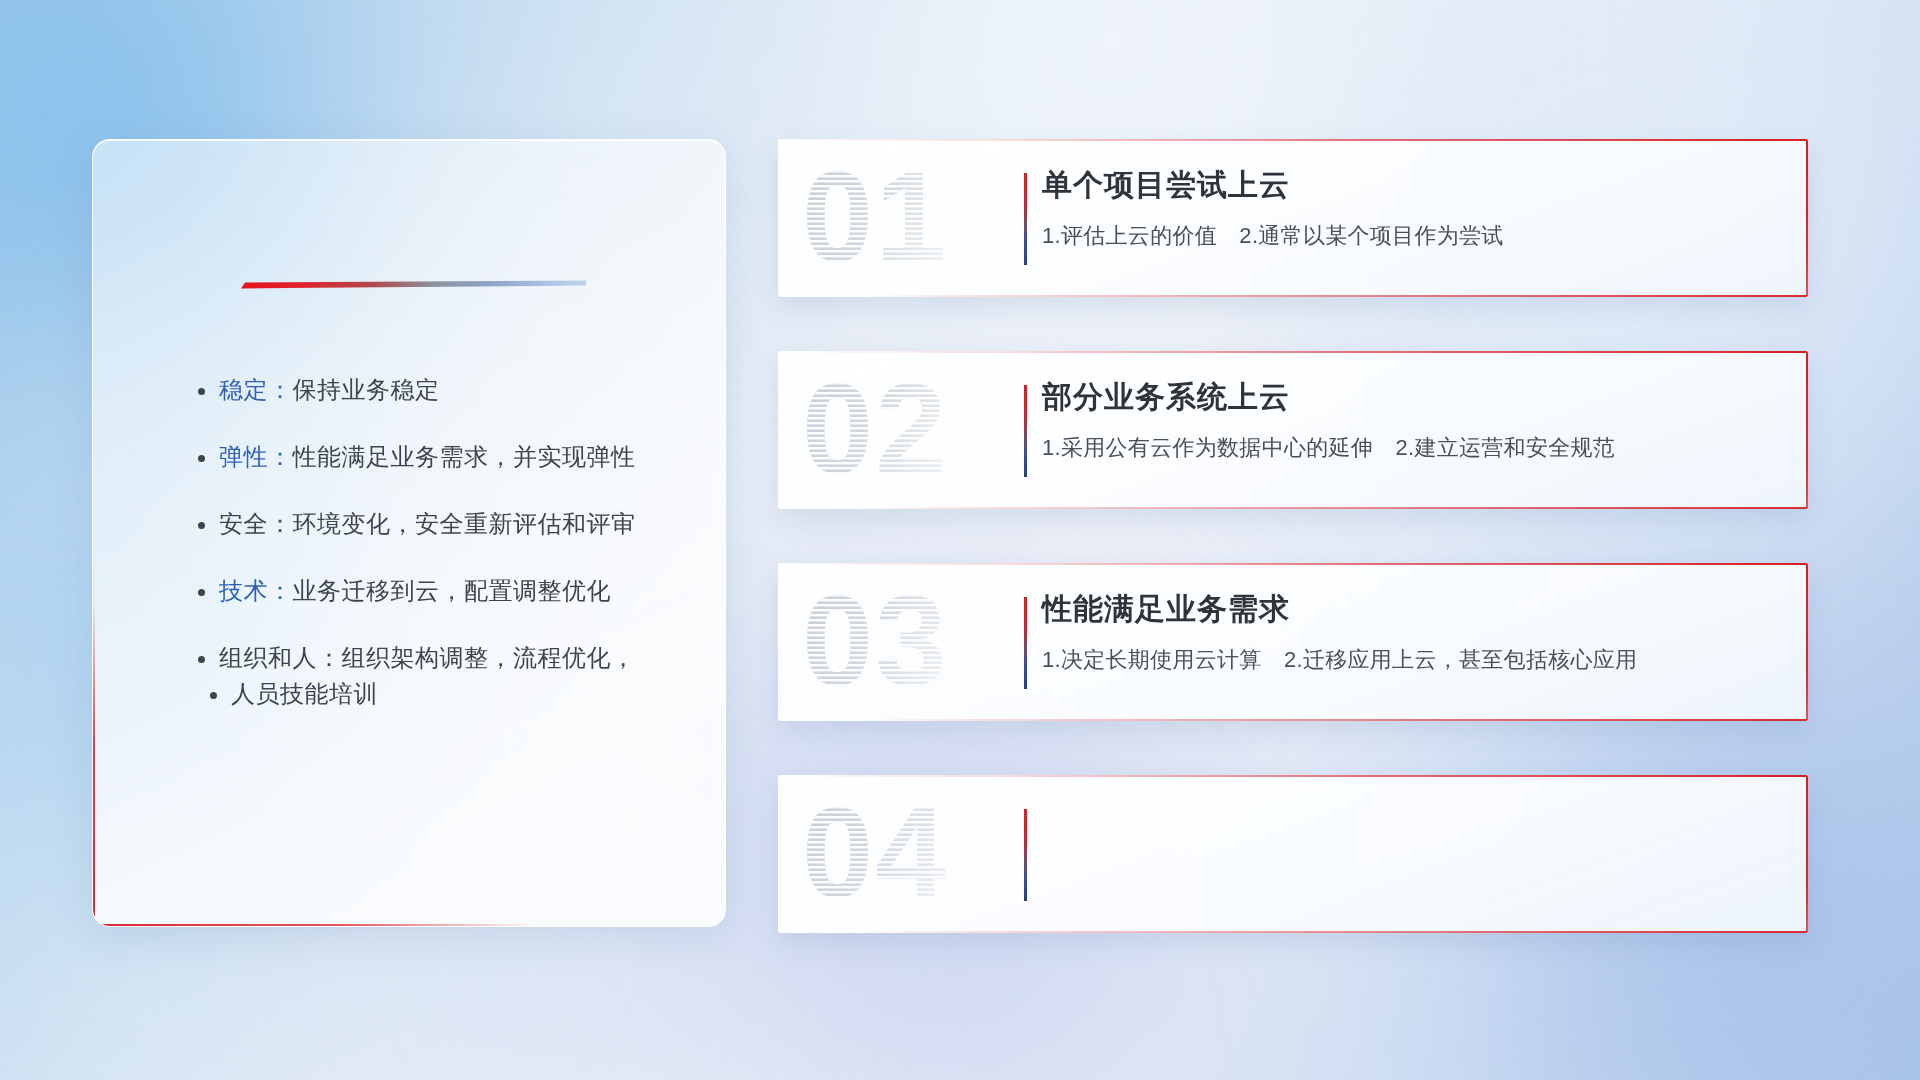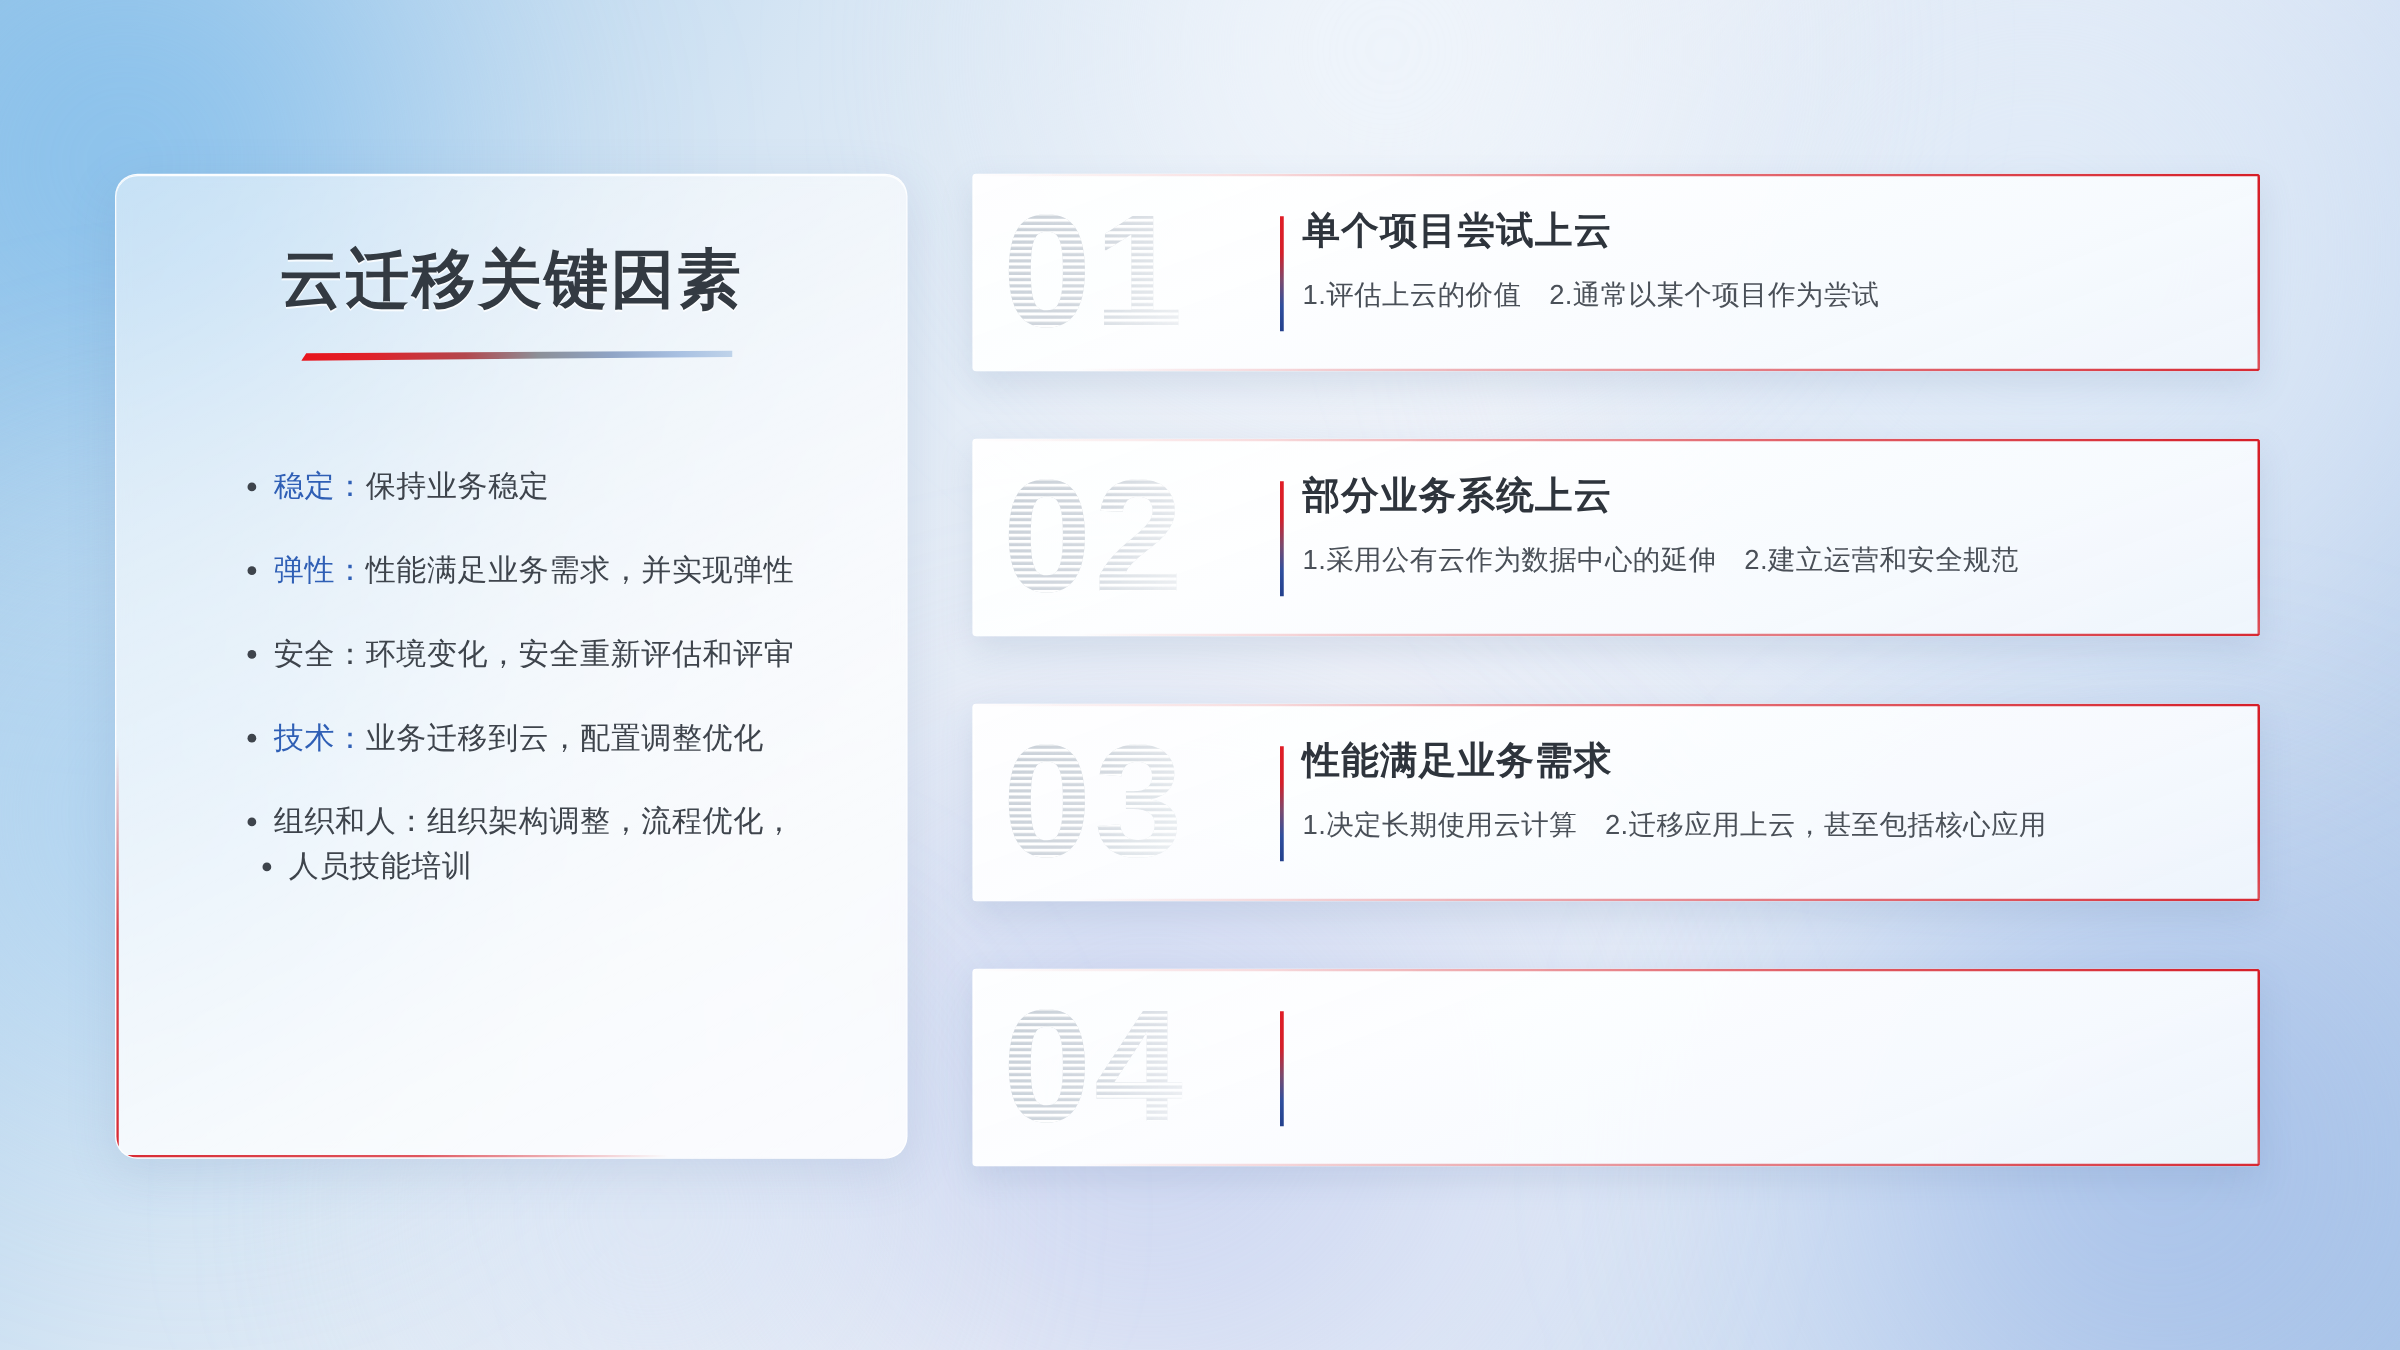--- a/index.html
+++ b/index.html
@@ -167,21 +167,20 @@
   <div class="glow g6"></div>
   <div class="glow g7"></div>
 </div>
 
 <div id="stage">
 
   <section id="left-panel">
     <div class="edge-left"></div>
     <div class="edge-bottom"></div>
 
-    <h1 id="panel-title">云迁移关键因素</h1>
 
     <div id="title-divider">
       <svg width="345" height="9" viewBox="0 0 345 9" xmlns="http://www.w3.org/2000/svg">
         <defs>
           <linearGradient id="divgrad" x1="0" y1="0" x2="1" y2="0">
             <stop offset="0%" stop-color="#e8141c"></stop>
             <stop offset="16%" stop-color="#e0222a"></stop>
             <stop offset="38%" stop-color="#b3474d"></stop>
             <stop offset="55%" stop-color="#8c9098"></stop>
             <stop offset="72%" stop-color="#8fa4c6"></stop>

